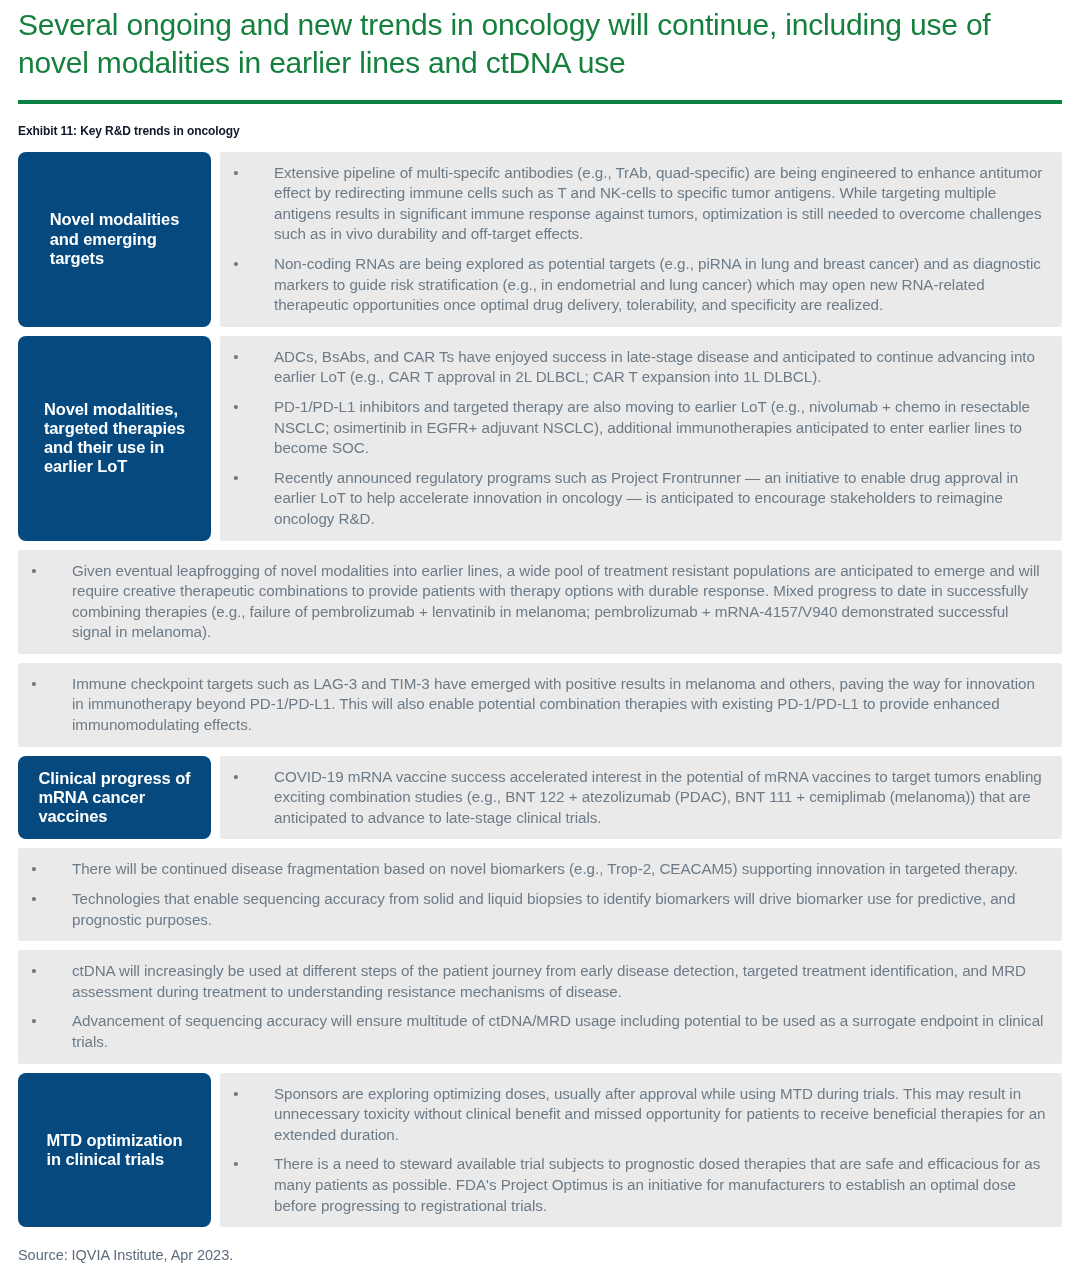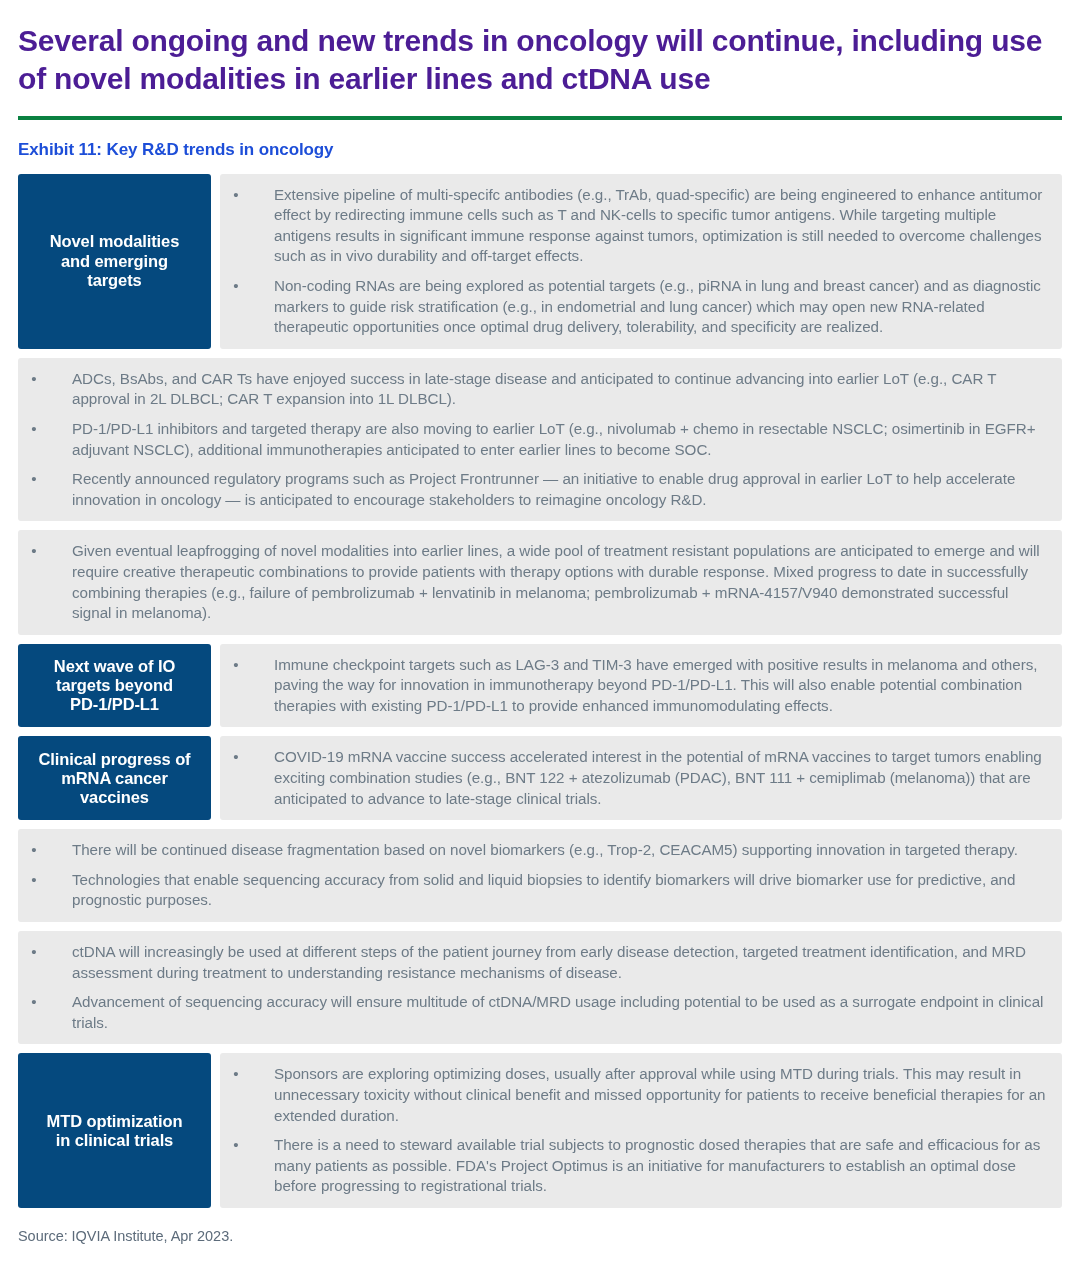--- a/index.html
+++ b/index.html
@@ -18,39 +18,39 @@
 
   .page {
     width: 1080px;
     padding: 0 18px;
   }
 
   
   .headline {
     font-size: 30px;
     line-height: 1.26;
-    font-weight: bold;
-    color: #4c1d95;
+    font-weight: normal;
+    color: #15803d;
     letter-spacing: -0.2px;
-    padding-top: 22px;
+    padding-top: 6px;
     margin: 0;
     max-width: 1046px;
   }
 
   .green-rule {
     height: 4px;
     background: #0a8141;
     margin-top: 18px;
     width: 1044px;
   }
 
   .exhibit-title {
-    font-size: 17px;
+    font-size: 12px;
     font-weight: bold;
-    color: #1d4ed8;
+    color: #0f172a;
     margin-top: 20px;
     margin-bottom: 14px;
     letter-spacing: -0.1px;
   }
 
   
   .trend-table {
     display: flex;
     flex-direction: column;
     gap: 9px;
@@ -59,26 +59,25 @@
   .trend-row {
     display: flex;
     align-items: stretch;
     gap: 9px;
   }
 
   .row-label {
     flex: 0 0 193px;
     width: 193px;
     background: #05497e;
-    border-radius: 3px;
+    border-radius: 8px;
     color: #ffffff;
     font-size: 16.5px;
     font-weight: bold;
     line-height: 1.16;
-    text-align: center;
     display: flex;
     align-items: center;
     justify-content: center;
     padding: 8px 16px;
     white-space: pre-line;
     letter-spacing: -0.1px;
   }
 
   .row-body {
     flex: 1 1 auto;
@@ -145,20 +144,24 @@
             <span class="bullet-dot">•</span>
             <span class="bullet-text">Extensive pipeline of multi-specifc antibodies (e.g., TrAb, quad-specific) are being engineered to enhance antitumor effect by redirecting immune cells such as T and NK-cells to specific tumor antigens. While targeting multiple antigens results in significant immune response against tumors, optimization is still needed to overcome challenges such as in vivo durability and off-target effects.</span>
           </div>
           <div class="bullet-item">
             <span class="bullet-dot">•</span>
             <span class="bullet-text">Non-coding RNAs are being explored as potential targets (e.g., piRNA in lung and breast cancer) and as diagnostic markers to guide risk stratification (e.g., in endometrial and lung cancer) which may open new RNA-related therapeutic opportunities once optimal drug delivery, tolerability, and specificity are realized.</span>
           </div>
         </div>
       </div>
       <div class="trend-row">
+        <div class="row-label">Novel modalities,
+targeted therapies
+and their use in
+earlier LoT</div>
         <div class="row-body">
           <div class="bullet-item">
             <span class="bullet-dot">•</span>
             <span class="bullet-text">ADCs, BsAbs, and CAR Ts have enjoyed success in late-stage disease and anticipated to continue advancing into earlier LoT (e.g., CAR T approval in 2L DLBCL; CAR T expansion into 1L DLBCL).</span>
           </div>
           <div class="bullet-item">
             <span class="bullet-dot">•</span>
             <span class="bullet-text">PD-1/PD-L1 inhibitors and targeted therapy are also moving to earlier LoT (e.g., nivolumab + chemo in resectable NSCLC; osimertinib in EGFR+ adjuvant NSCLC), additional immunotherapies anticipated to enter earlier lines to become SOC.</span>
           </div>
           <div class="bullet-item">
@@ -169,23 +172,20 @@
       </div>
       <div class="trend-row">
         <div class="row-body">
           <div class="bullet-item">
             <span class="bullet-dot">•</span>
             <span class="bullet-text">Given eventual leapfrogging of novel modalities into earlier lines, a wide pool of treatment resistant populations are anticipated to emerge and will require creative therapeutic combinations to provide patients with therapy options with durable response. Mixed progress to date in successfully combining therapies (e.g., failure of pembrolizumab + lenvatinib in melanoma; pembrolizumab + mRNA-4157/V940 demonstrated successful signal in melanoma).</span>
           </div>
         </div>
       </div>
       <div class="trend-row">
-        <div class="row-label">Next wave of IO
-targets beyond
-PD-1/PD-L1</div>
         <div class="row-body">
           <div class="bullet-item">
             <span class="bullet-dot">•</span>
             <span class="bullet-text">Immune checkpoint targets such as LAG-3 and TIM-3 have emerged with positive results in melanoma and others, paving the way for innovation in immunotherapy beyond PD-1/PD-L1. This will also enable potential combination therapies with existing PD-1/PD-L1 to provide enhanced immunomodulating effects.</span>
           </div>
         </div>
       </div>
       <div class="trend-row">
         <div class="row-label">Clinical progress of
 mRNA cancer

